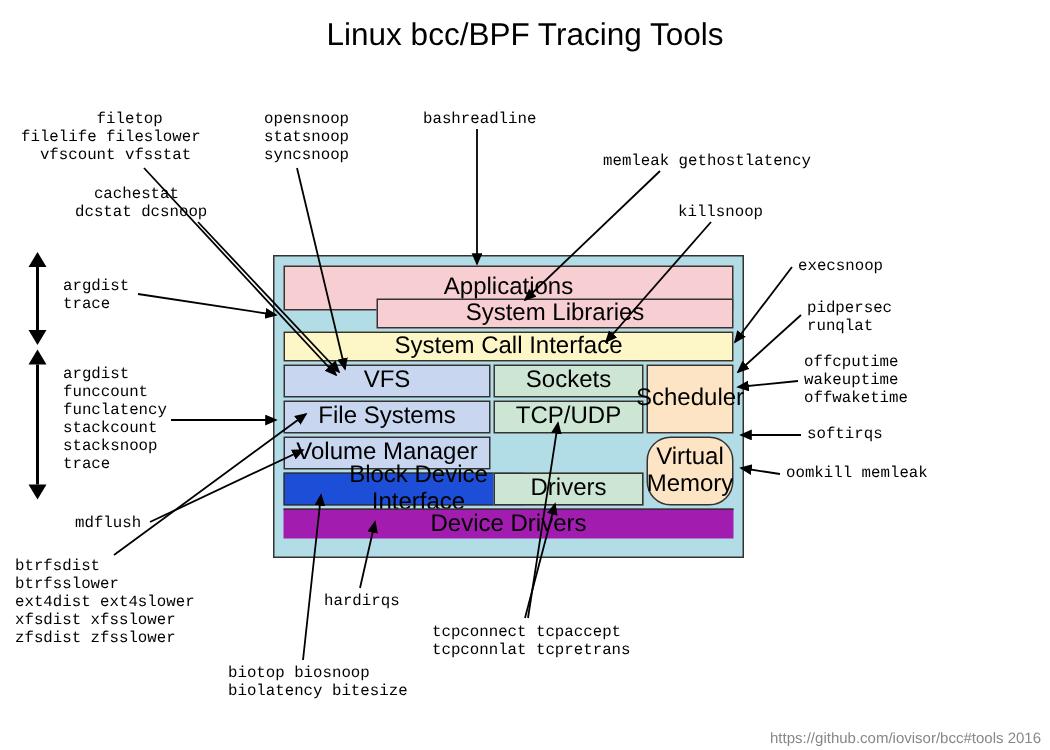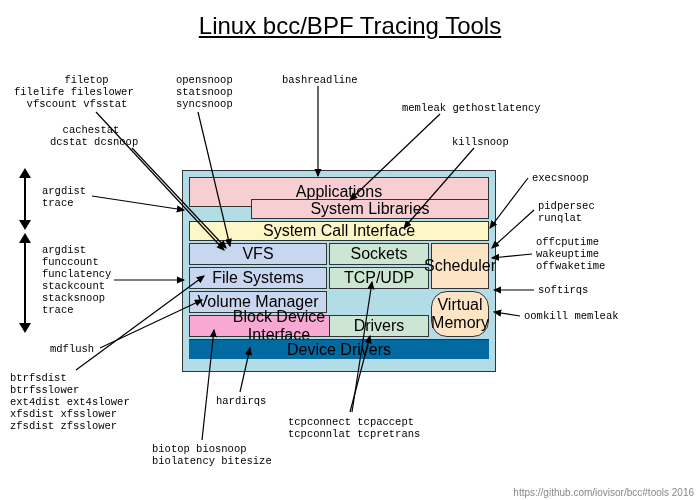--- a/index.html
+++ b/index.html
@@ -3,21 +3,21 @@
 <meta charset="utf-8">
 <style>
   * { box-sizing: border-box; margin: 0; padding: 0; }
   body {
     width: 700px; height: 500px;
     font-family: Arial, Helvetica, sans-serif;
     background: #fff; color: #000;
     position: relative; overflow: hidden;
   }
   .title { position:absolute; top:12px; left:0; right:0; text-align:center;
-           font-size:24px; font-weight:400;text-decoration:underline; }
+           font-size:21px; font-weight:400; }
   .footer { position:absolute; bottom:2px; right:6px; font-size:10px;
             color:#888; }
   svg.arrows { position:absolute; left:0; top:0; width:700px; height:500px;
                pointer-events:none; }
   .label { position:absolute; font-family:"Courier New",monospace;
            font-size:10.5px; line-height:1.15; white-space:pre; }
   .diagram { position:absolute; left:182px; top:170px; width:314px; height:202px;
              border:1px solid #333; background:#b3dde6;
              font-family: Arial, sans-serif; }
   .box { position:absolute; border:1px solid #333; text-align:center;
@@ -25,26 +25,26 @@
          font-size:16px; }
   .apps { left:6px; top:6px; width:300px; height:30px; background:#f7cfd2; }
   .syslib { left:68px; top:28px; width:238px; height:20px; background:#f7cfd2; }
   .syscall { left:6px; top:50px; width:300px; height:20px; background:#fdf7c7; }
   .vfs { left:6px; top:72px; width:138px; height:22px; background:#c8d7ef; }
   .sockets { left:146px; top:72px; width:100px; height:22px; background:#cde6d3; }
   .fs { left:6px; top:96px; width:138px; height:22px; background:#c8d7ef; }
   .tcpudp { left:146px; top:96px; width:100px; height:22px; background:#cde6d3; }
   .volmgr { left:6px; top:120px; width:138px; height:22px; background:#c8d7ef; }
   .ip { left:146px; top:120px; width:100px; height:22px; background:#cde6d3;margin-top:24px; }
-  .bdi { left:6px; top:144px; width:160px; height:22px; background:#f9a8d4;padding-left:20px; }
+  .bdi { left:6px; top:144px; width:160px; height:22px; background:#1d4ed8;padding-left:20px; }
   .eth { left:146px; top:144px; width:100px; height:22px; background:#cde6d3; }
   .sched { left:248px; top:72px; width:58px; height:46px; background:#fce4c4; }
   .vmem { left:248px; top:120px; width:58px; height:46px; background:#fce4c4;
           line-height:1.1;border-radius:16px; }
-  .drivers { left:6px; top:168px; width:300px; height:20px; background:#0369a1;
+  .drivers { left:6px; top:168px; width:300px; height:20px; background:#a21caf;
              border:none; border-top:1px solid #333; }
   .vert-arrow { position:absolute; left:19px; }
   .va1 { top:168px; height:62px; }
   .va2 { top:233px; height:100px; }
   .vert-arrow .shaft { position:absolute; left:5px; top:10px; bottom:10px;
                        width:2px; background:#000; }
   .vert-arrow .head-up, .vert-arrow .head-down {
     position:absolute; left:0; width:0; height:0;
     border-left:6px solid transparent; border-right:6px solid transparent; }
   .vert-arrow .head-up { top:0; border-bottom:10px solid #000; }

